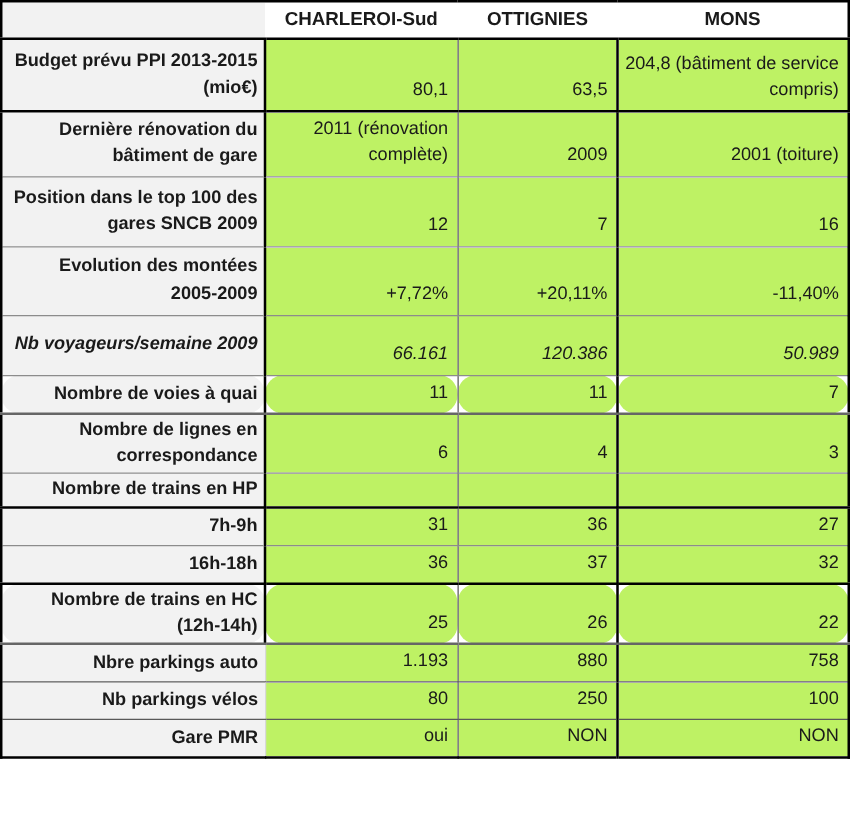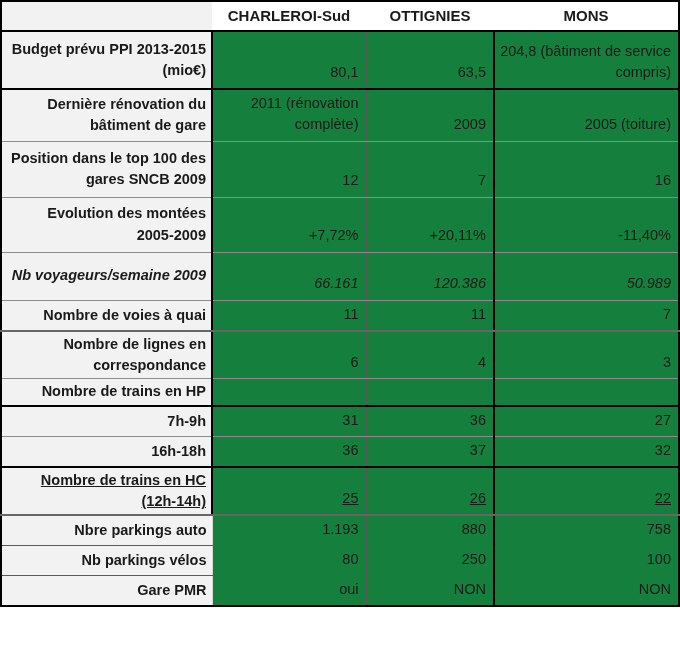--- a/index.html
+++ b/index.html
@@ -47,48 +47,48 @@
     font-weight: bold;
     text-align: right;
     vertical-align: middle;
     padding: 2px 5px 2px 6px;
     border-right: 2px solid #000000;
   }
   td.lbl-soft { border-right: 1px solid #d8d8d8; }
 
   
   td.val {
-    background: #15803d;
+    background: #bef264;
     text-align: right;
     vertical-align: bottom;
     padding: 3px 7px 5px 4px;
   }
   td.c2 { border-right: 1px solid #595959; }
   td.c3 { border-right: 2px solid #000000; }
 
   
   tr.bb2 > th, tr.bb2 > td { border-bottom: 2px solid #000000; }
   tr.bb1 > td { border-bottom: 1px solid #8c8c8c; }
-  tr.bbm > td { border-bottom: 2px solid #666666; }
+  tr.bbm > td { border-bottom: 2px solid #666666; border-radius: 15px; }
   tr.bbd > td { border-bottom: 1px solid #595959; }
 
   
   tr.rh-header { height: 30px; }
   tr.rh-budget { height: 58px; }
   tr.rh-renov { height: 52px; }
   tr.rh-position { height: 56px; }
   tr.rh-montees { height: 58px; }
   tr.rh-evolution { height: 55px; }
   tr.rh-voyageurs { height: 48px; font-style: italic; }
   tr.rh-voies { height: 27px; }
   tr.rh-lignes { height: 39px; }
   tr.rh-hp { height: 28px; margin-left: 48px; }
   tr.rh-h79 { height: 27px; }
   tr.rh-h1618 { height: 27px; }
-  tr.rh-hc { height: 48px; text-decoration: underline; }
+  tr.rh-hc { height: 48px; }
   tr.rh-pauto { height: 27px; }
   tr.rh-pvelo { height: 25px; }
   tr.rh-pmr { height: 26px; }
 </style>
 </head>
 <body>
 
 <table class="grid">
   <colgroup>
     <col class="c-label">
@@ -109,21 +109,21 @@
     <td class="lbl">Budget prévu PPI 2013-2015 (mio€)</td>
     <td class="val c2">80,1</td>
     <td class="val c3">63,5</td>
     <td class="val">204,8 (bâtiment de service compris)</td>
   </tr>
 
   <tr class="rh-renov bb1">
     <td class="lbl">Dernière rénovation du bâtiment de gare</td>
     <td class="val c2">2011 (rénovation complète)</td>
     <td class="val c3">2009</td>
-    <td class="val">2005 (toiture)</td>
+    <td class="val">2001 (toiture)</td>
   </tr>
 
   <tr class="rh-position bb1">
     <td class="lbl">Position dans le top 100 des gares SNCB 2009</td>
     <td class="val c2">12</td>
     <td class="val c3">7</td>
     <td class="val">16</td>
   </tr>
 
 

